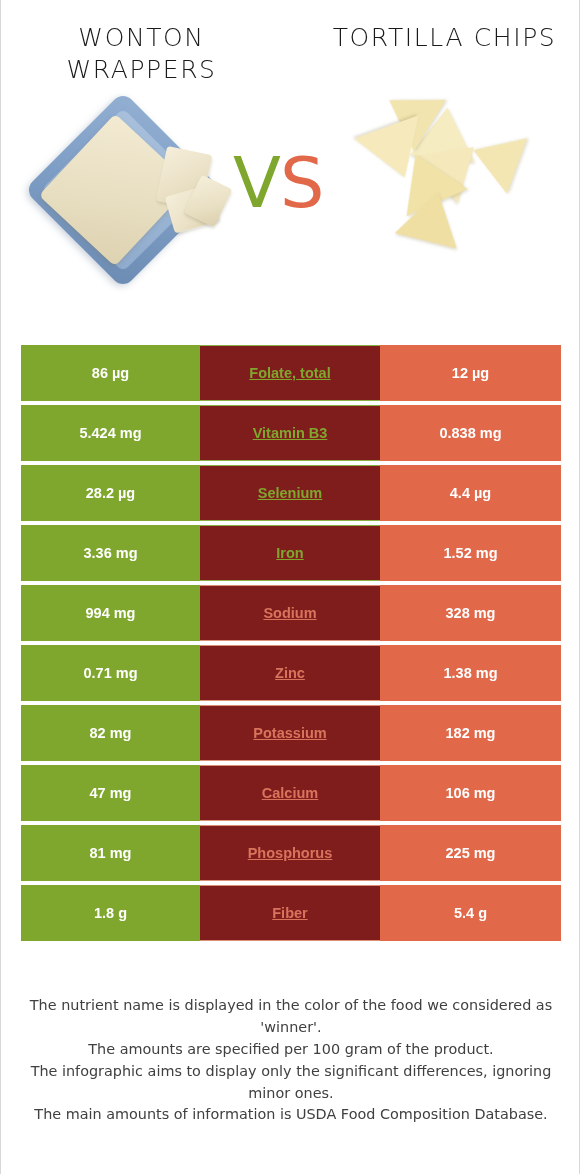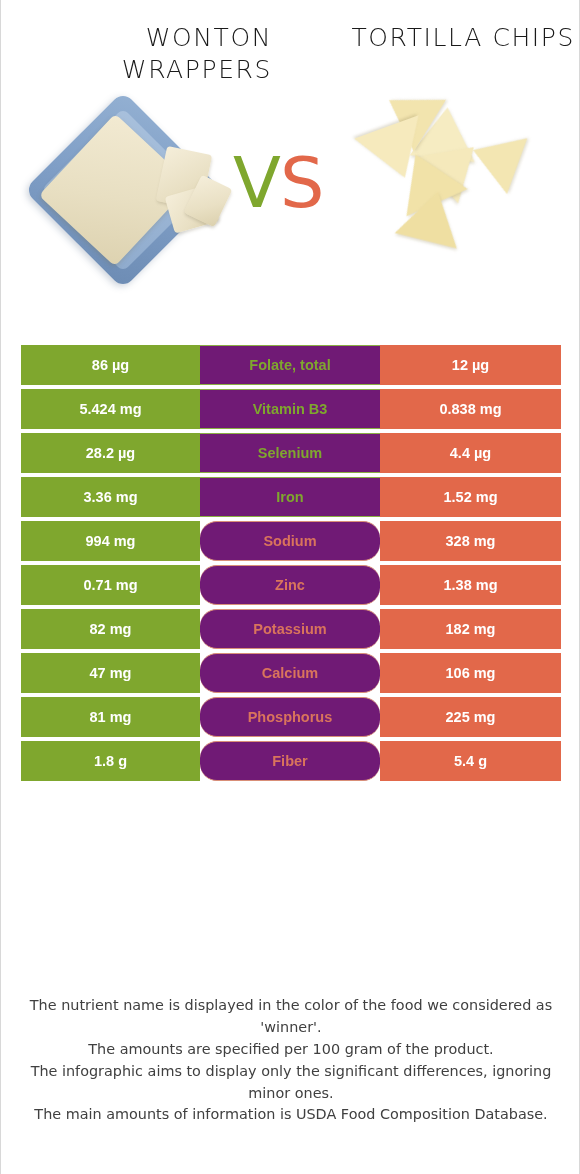--- a/index.html
+++ b/index.html
@@ -20,21 +20,21 @@
 
   
   .header {
     display: flex;
     width: 100%;
     padding-top: 22px;
     box-sizing: border-box;
   }
   .header-col {
     width: 50%;
-    text-align: right;
+    text-align: center;
     padding: 0 14px;
     box-sizing: border-box;
   }
   .food-title {
     font-family: "DejaVu Sans", sans-serif;
     font-weight: 300;
     font-size: 25px;
     line-height: 1.28;
     letter-spacing: 1.6px;
     color: #1a1a1a;
@@ -164,59 +164,59 @@
 
   
   .table {
     position: absolute;
     left: 20px;
     top: 345px;
     width: 540px;
   }
   .row {
     display: flex;
-    height: 40px;
+    height: 56px;
     margin-bottom: 4px;
     justify-content: flex-end;
   }
   .cell {
     display: flex;
     align-items: center;
     justify-content: center;
     font-size: 14.5px;
     font-weight: 600;
     box-sizing: border-box;
   }
   .cell-left {
     width: 179px;
     background: #7fa72e;
     color: #ffffff;
   }
   .cell-mid {
     width: 180px;
-    background: #701a75;
+    background: #7f1d1d;
     font-size: 14.5px;
     border-top: 1px solid transparent;
     border-bottom: 1px solid transparent;
+    text-decoration: underline;
   }
   .cell-right {
     width: 181px;
     background: #e2684a;
     color: #ffffff;
   }
   .row.win-left .cell-mid {
     color: #7fa72e;
     border-top-color: #8aae44;
     border-bottom-color: #8aae44;
   }
   .row.win-right .cell-mid {
     color: #d9745c;
     border-top-color: #d98f78;
     border-bottom-color: #d98f78;
-    border-radius: 17px;
   }
 
   
   .footer {
     position: absolute;
     left: 0;
     top: 995px;
     width: 580px;
     text-align: center;
     font-family: "DejaVu Sans", sans-serif;

